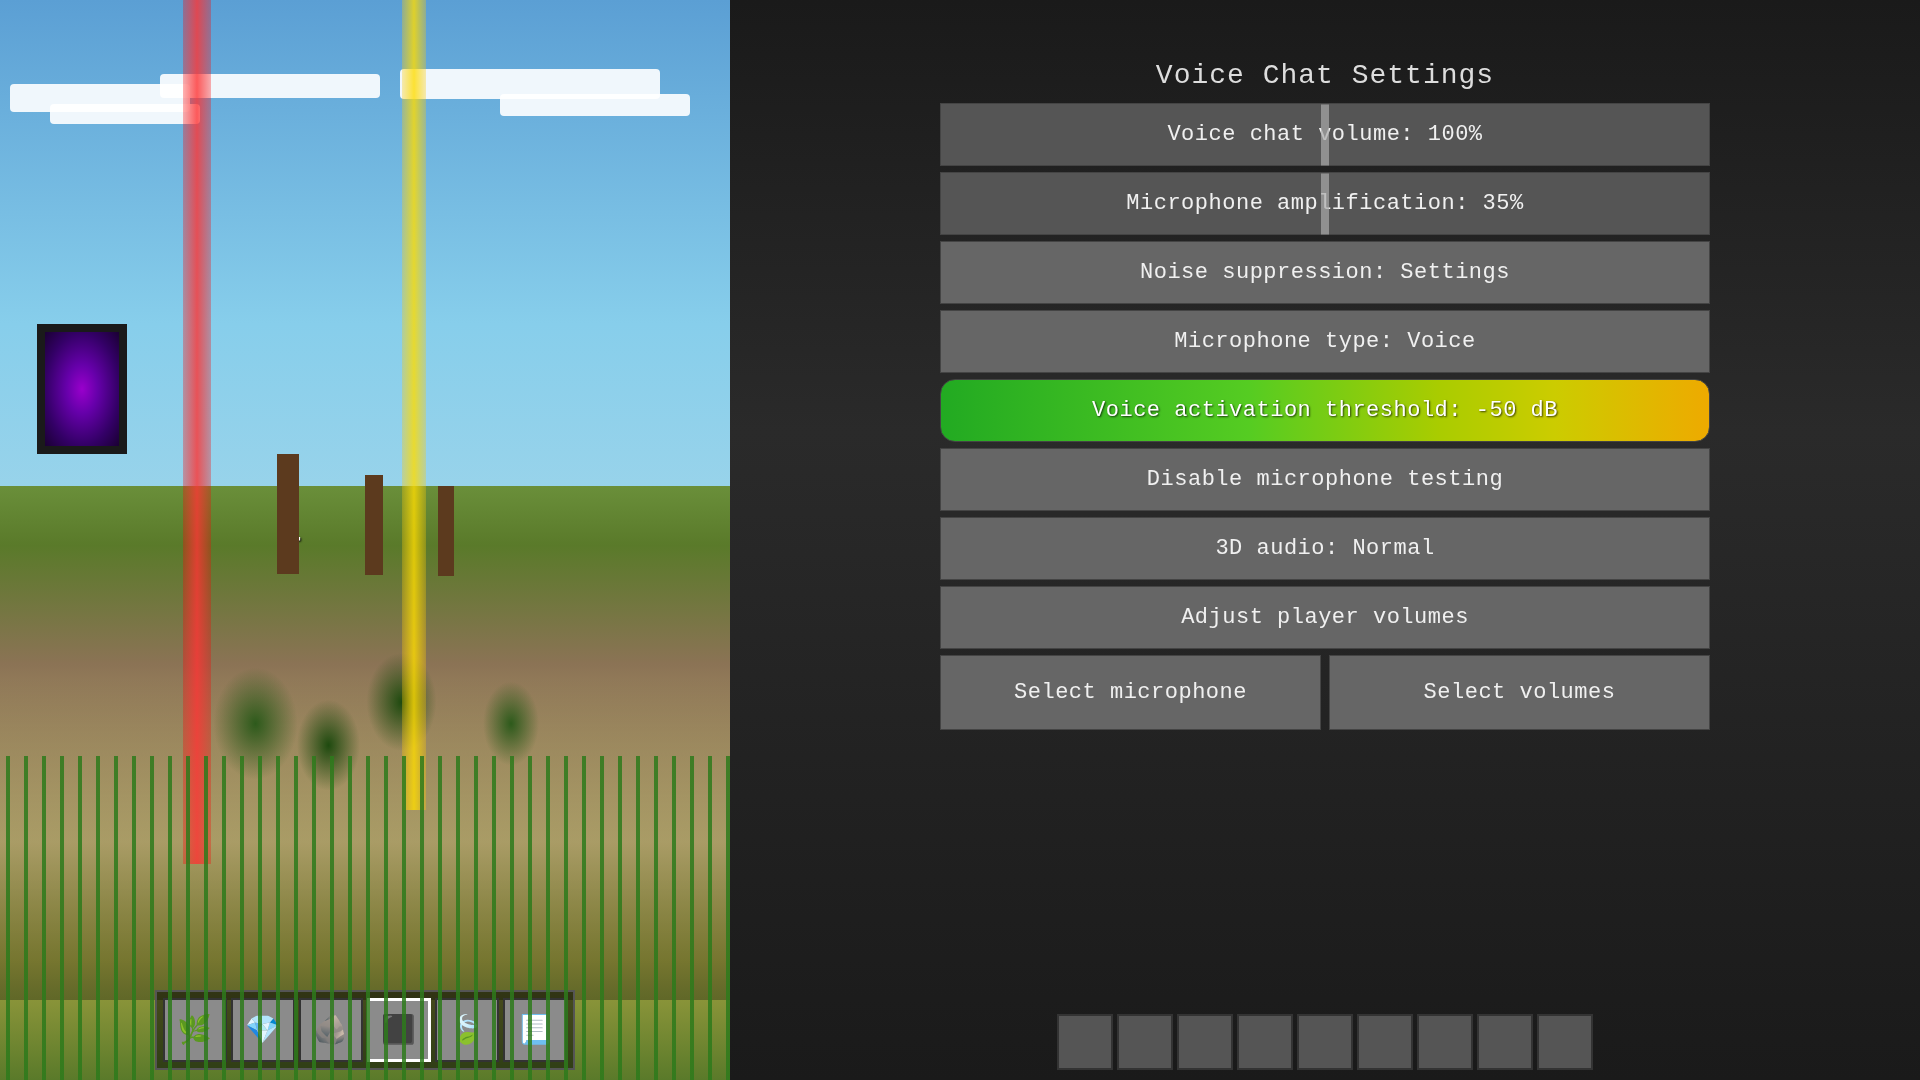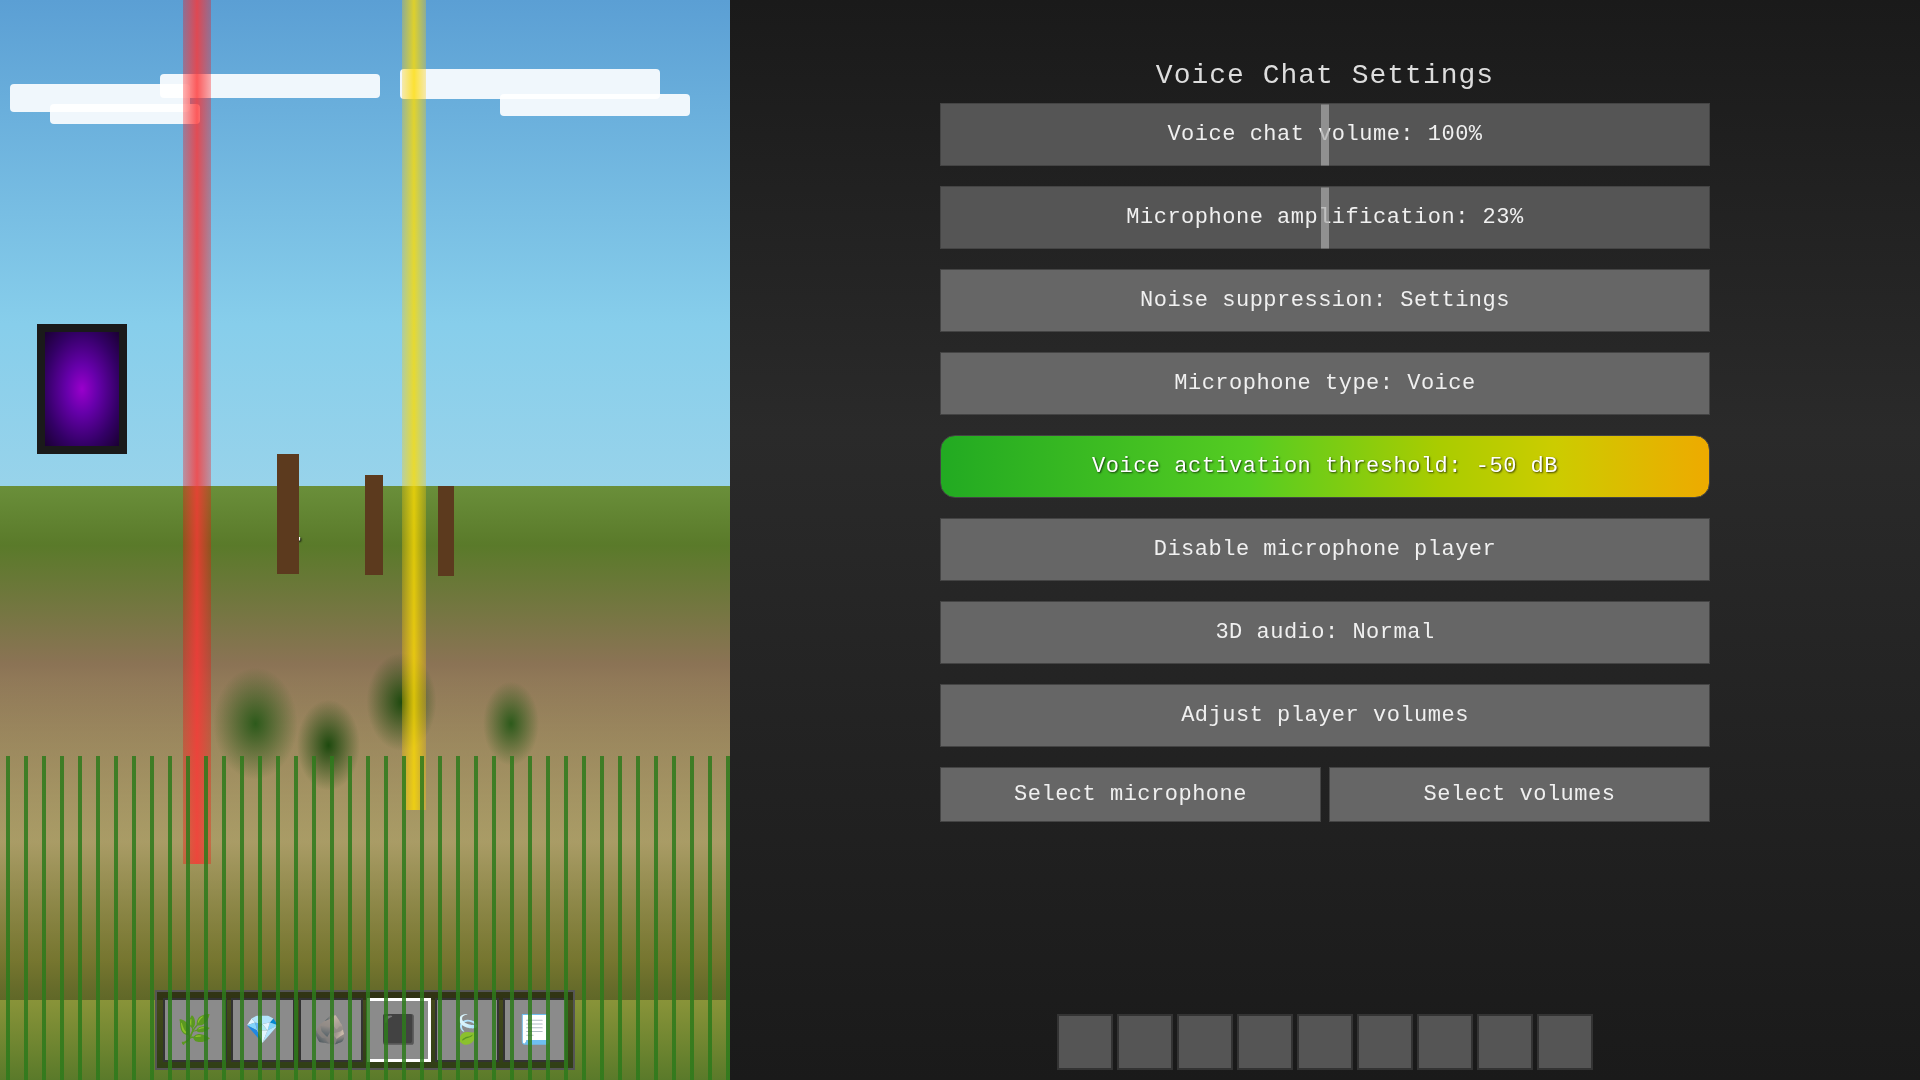--- a/index.html
+++ b/index.html
@@ -218,21 +218,21 @@
       color: #ddd;
       font-size: 28px;
       font-family: 'Courier New', monospace;
       margin-bottom: 12px;
       letter-spacing: 1px;
     }
 
     .settings-row {
       display: block;
       width: 100%;
-      margin-bottom: 20px;
+      margin-bottom: 6px;
       background: #666;
       border: 1px solid #444;
       color: #f0f0f0;
       font-family: 'Courier New', monospace;
       font-size: 22px;
       padding: 18px 30px;
       text-align: center;
       cursor: pointer;
       letter-spacing: 0.5px;
       position: relative;
@@ -268,21 +268,21 @@
       width: 100%;
     }
 
     .bottom-btn {
       flex: 1;
       background: #666;
       border: 1px solid #444;
       color: #f0f0f0;
       font-family: 'Courier New', monospace;
       font-size: 22px;
-      padding: 14px 10px;
+      padding: 24px 10px;
       cursor: pointer;
       letter-spacing: 0.5px;
     }
 
     
     .right-inventory {
       position: absolute;
       bottom: 10px;
       left: 50%;
       transform: translateX(-50%);
@@ -350,37 +350,37 @@
   <div class="settings-dialog">
     <div class="dialog-title">Voice Chat Settings</div>
 
     <div class="settings-row slider-row">
       <div class="slider-handle"></div>
       <span>Voice chat volume: 100%</span>
     </div>
 
     <div class="settings-row slider-row">
       <div class="slider-handle"></div>
-      <span>Microphone amplification: 23%</span>
+      <span>Microphone amplification: 35%</span>
     </div>
 
     <div class="settings-row">
       <span>Noise suppression: Settings</span>
     </div>
 
     <div class="settings-row">
       <span>Microphone type: Voice</span>
     </div>
 
     <div class="settings-row threshold-row">
       <span>Voice activation threshold: -50 dB</span>
     </div>
 
     <div class="settings-row">
-      <span>Disable microphone player</span>
+      <span>Disable microphone testing</span>
     </div>
 
     <div class="settings-row">
       <span>3D audio: Normal</span>
     </div>
 
     <div class="settings-row">
       <span>Adjust player volumes</span>
     </div>
 

